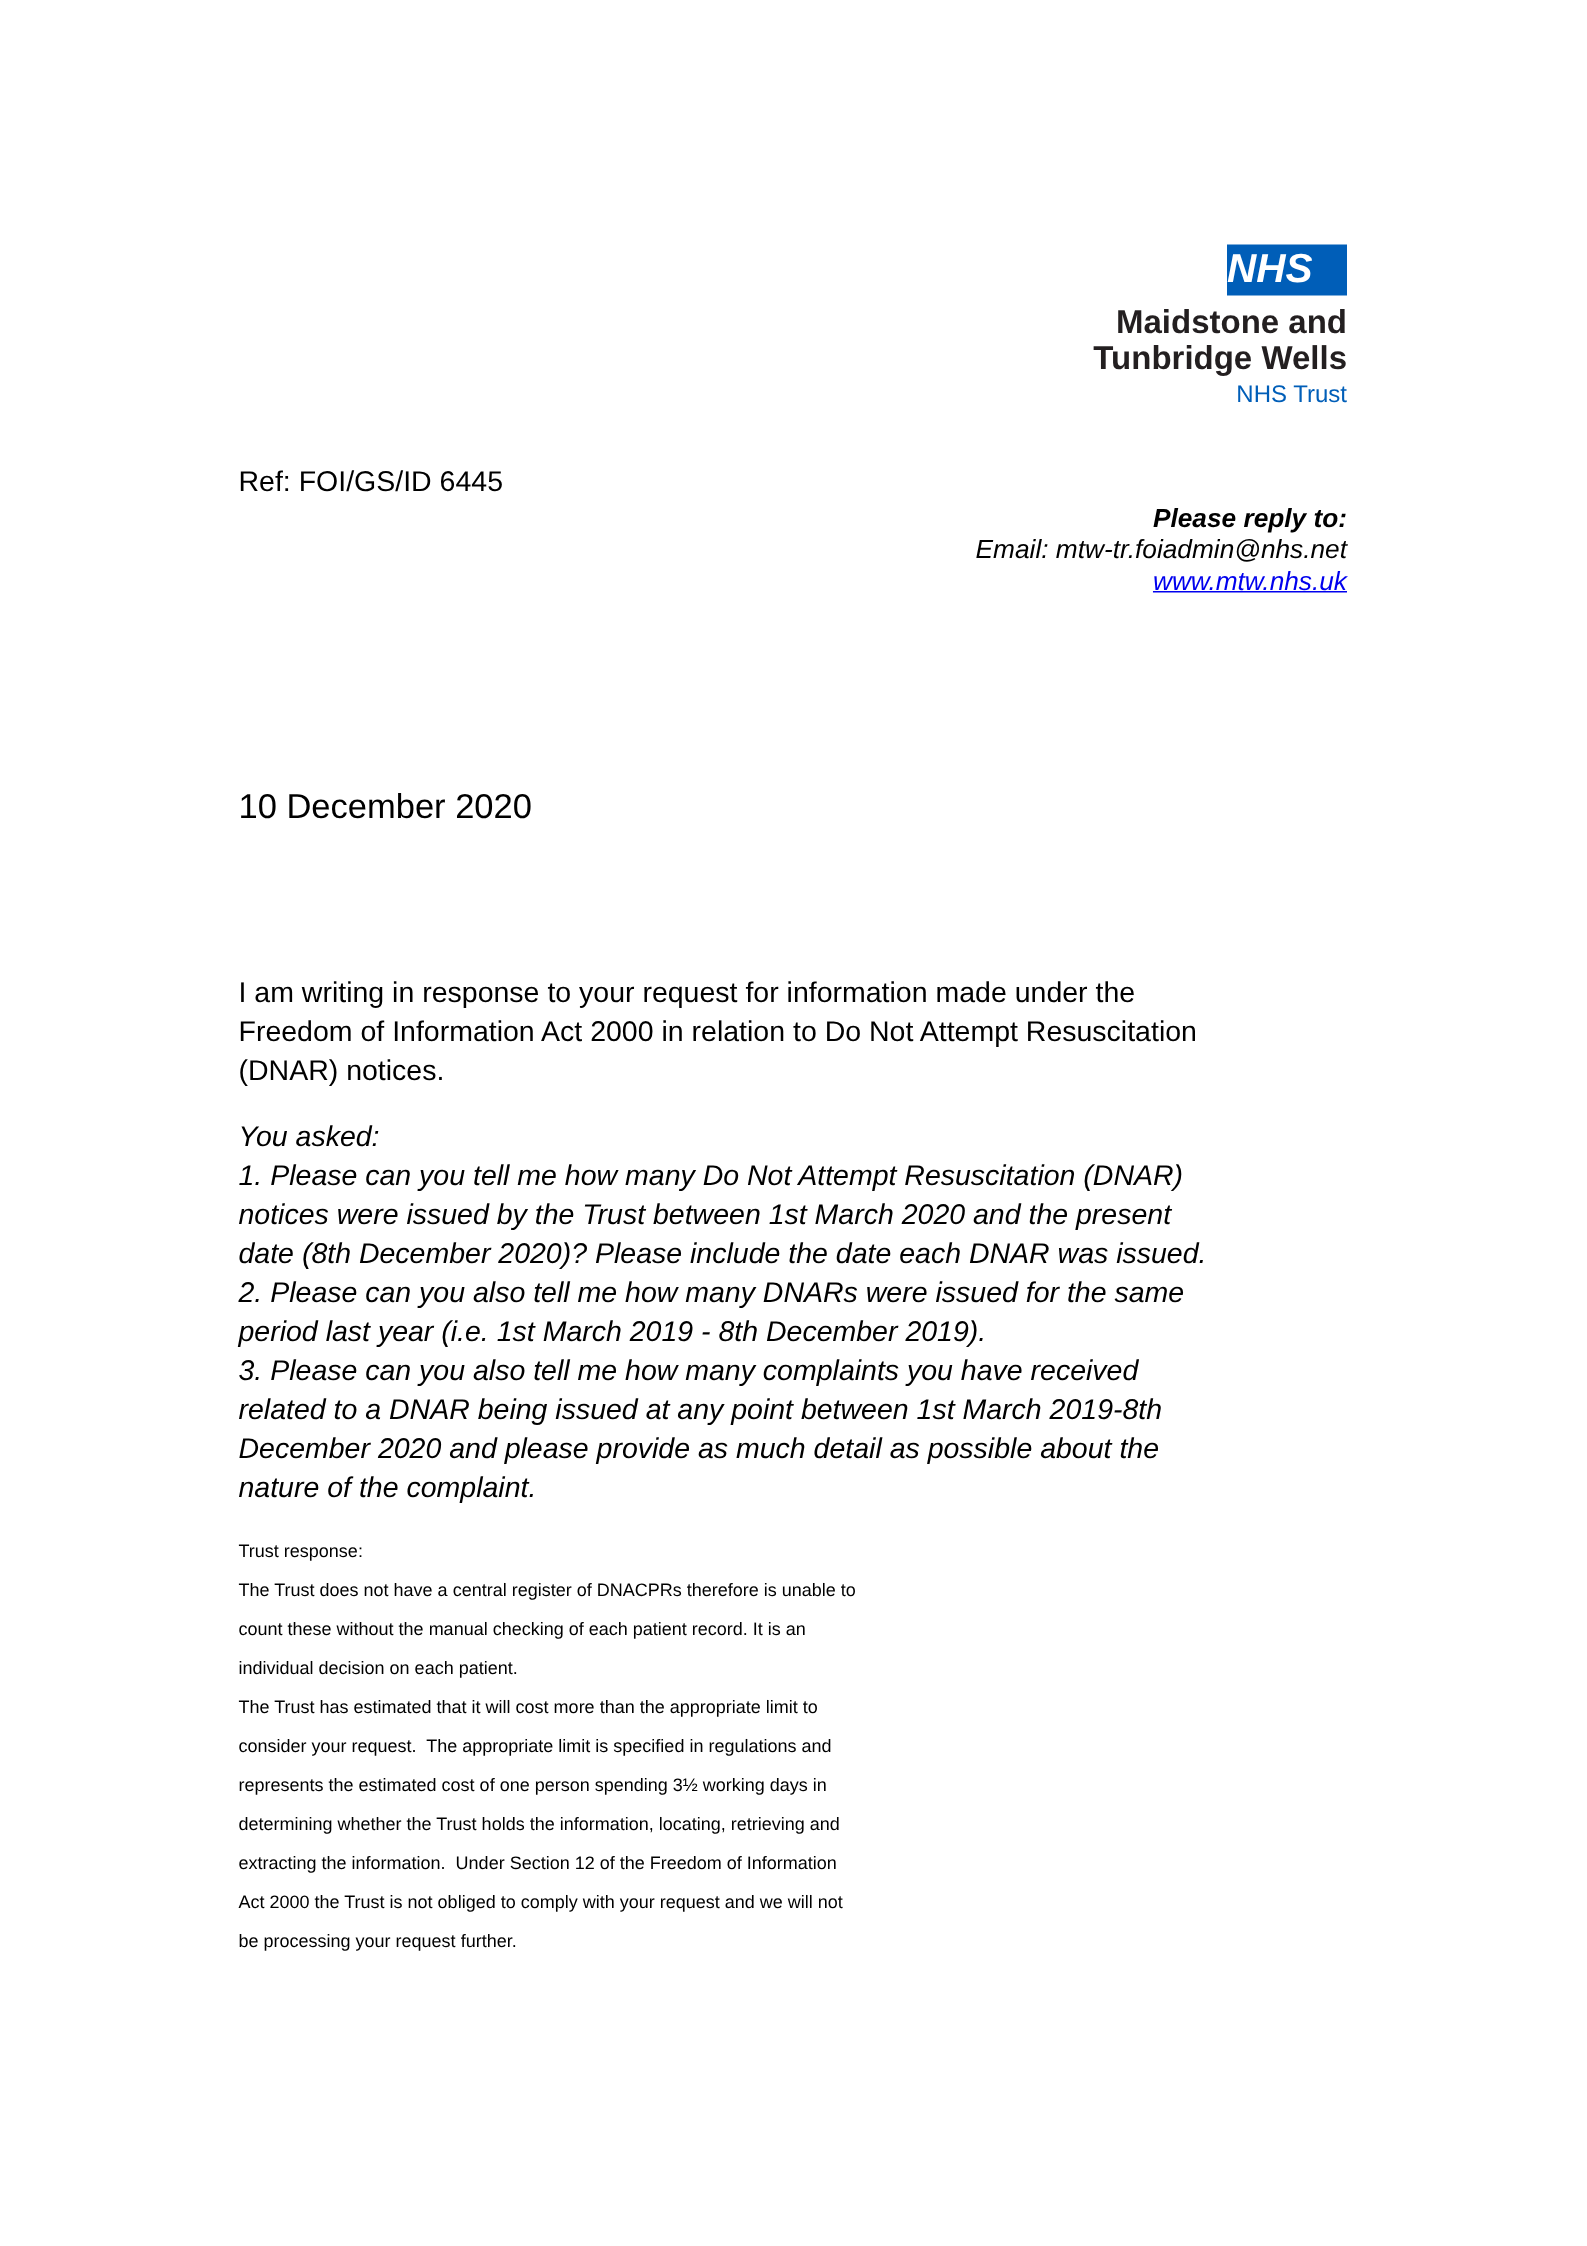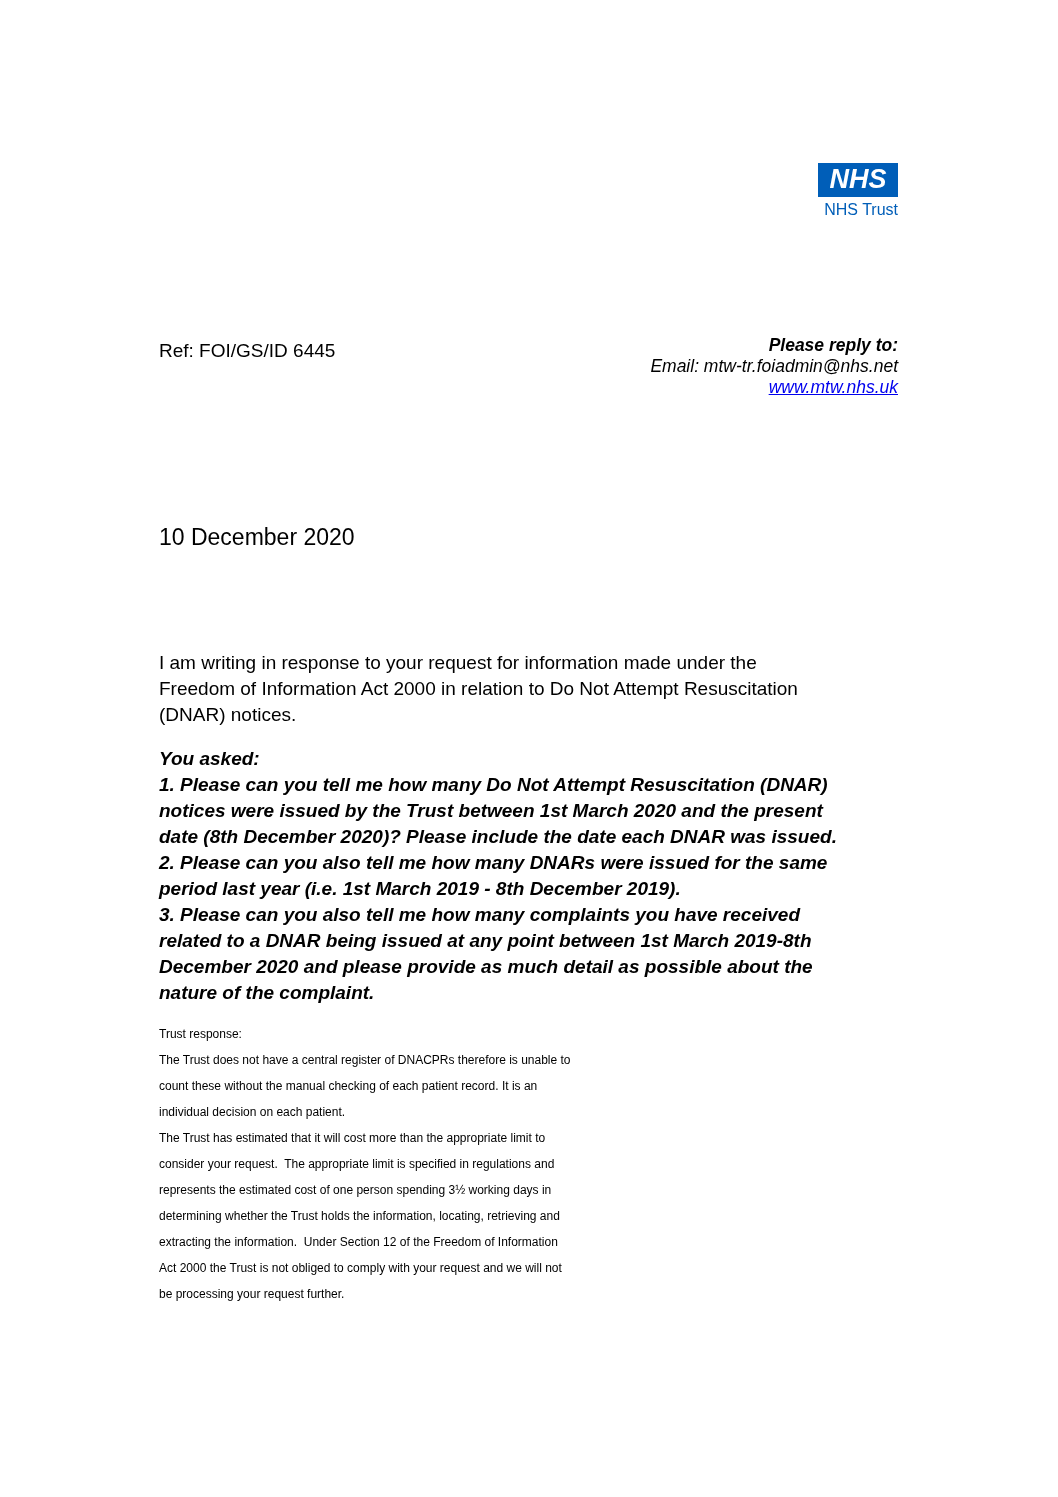--- a/index.html
+++ b/index.html
@@ -25,21 +25,21 @@
   .nhs-box {
     display: inline-block;
     width: 80px;
     height: 34px;
     background: #005EB8;
     color: #ffffff;
     font-weight: bold;
     font-style: italic;
     font-size: 27px;
     line-height: 33px;
-    text-align: center;
+    text-align: left;
     letter-spacing: 0px;
   }
   .org {
     margin-top: 6px;
     font-size: 22px;
     font-weight: bold;
     color: #231f20;
     line-height: 24px;
     white-space: pre-line;
   }
@@ -49,21 +49,20 @@
     font-weight: normal;
     color: #005EB8;
   }
 
   
   .ref {
     position: absolute;
     top: 311px;
     left: 159px;
     font-size: 19px;
-    margin-top: 29px;
   }
 
   
   .reply {
     position: absolute;
     top: 335px;
     right: 160px;
     text-align: right;
     font-size: 17.5px;
     line-height: 21px;
@@ -100,40 +99,41 @@
     line-height: 26px;
   }
   .request {
     position: absolute;
     top: 717px;
     left: 159px;
     width: 830px;
     font-size: 19px;
     line-height: 26px;
     font-style: italic;
-    font-weight: bold;
   }
   .response {
     position: absolute;
     top: 992px;
     left: 159px;
     width: 830px;
     font-size: 12px;
     line-height: 26px;
   }
 </style>
 </head>
 <body>
 
 <div class="page">
 
   <div class="logo">
     <div class="nhs-box">
       <span>NHS</span>
     </div>
+    <div class="org">Maidstone and
+Tunbridge Wells</div>
     <div class="trust">NHS Trust</div>
   </div>
 
   <div class="ref">Ref: FOI/GS/ID 6445</div>
 
   <div class="reply">
     <div class="reply-label">Please reply to:</div>
     <div class="reply-email">Email: mtw-tr.foiadmin@nhs.net</div>
     <div><a class="reply-link">www.mtw.nhs.uk</a></div>
   </div>

